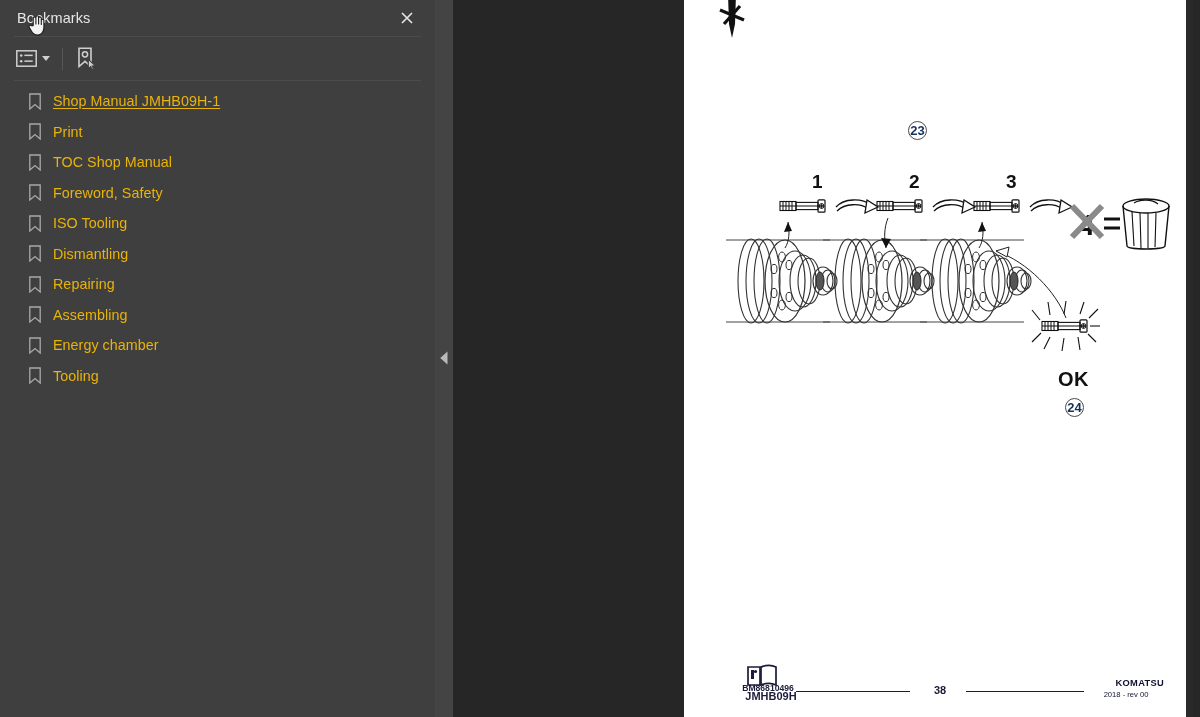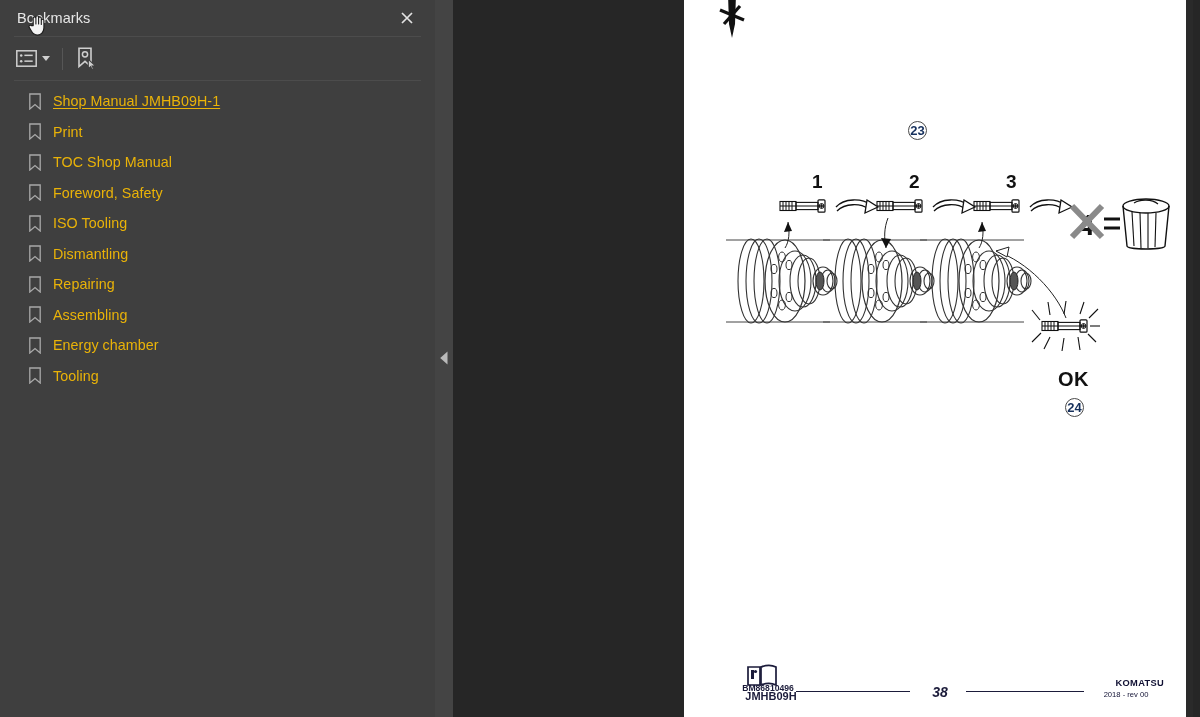--- a/index.html
+++ b/index.html
@@ -165,21 +165,21 @@
     position: absolute;
     font-family: "Liberation Sans", sans-serif;
     color: #1b1b3a;
     font-weight: 700;
     text-align: center;
   }
   #ft-model { left: 735px; top: 690px; width: 70px; font-size: 11px; }
   #ft-code  { left: 728px; top: 700px; width: 84px; font-size: 8.6px; }
   #ft-page  {
     left: 920px; top: 685px; width: 40px;
-    font-size: 14px; font-style: italic; color: #1b1b3a;
+    font-size: 11px; color: #1b1b3a;
   }
   #ft-brand {
     left: 1088px; top: 678px; width: 76px;
     font-size: 9.3px; letter-spacing: .3px; color: #101033;
   }
   #ft-rev {
     left: 1084px; top: 689px; width: 84px;
     font-size: 7.6px; font-weight: 400; color: #101033;
   }
   .ft-rule { position: absolute; height: 1.3px; background: #1b1b3a; }

